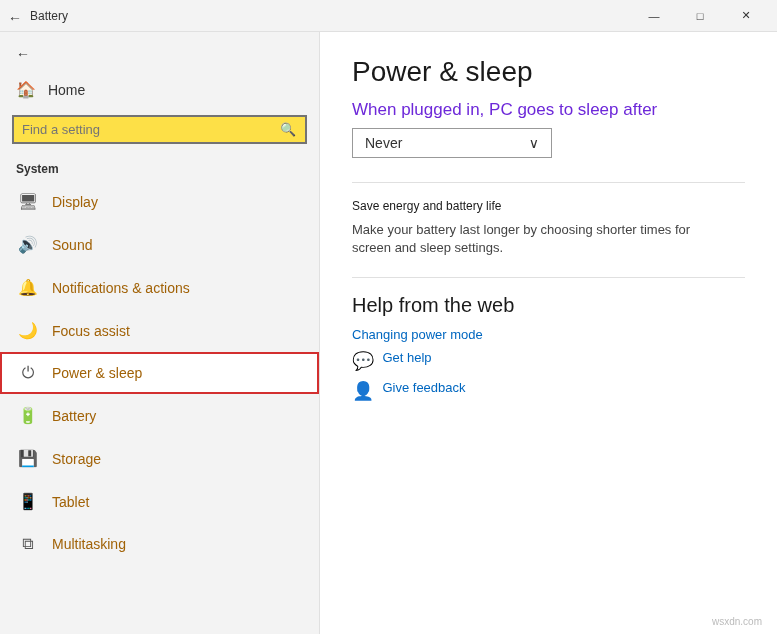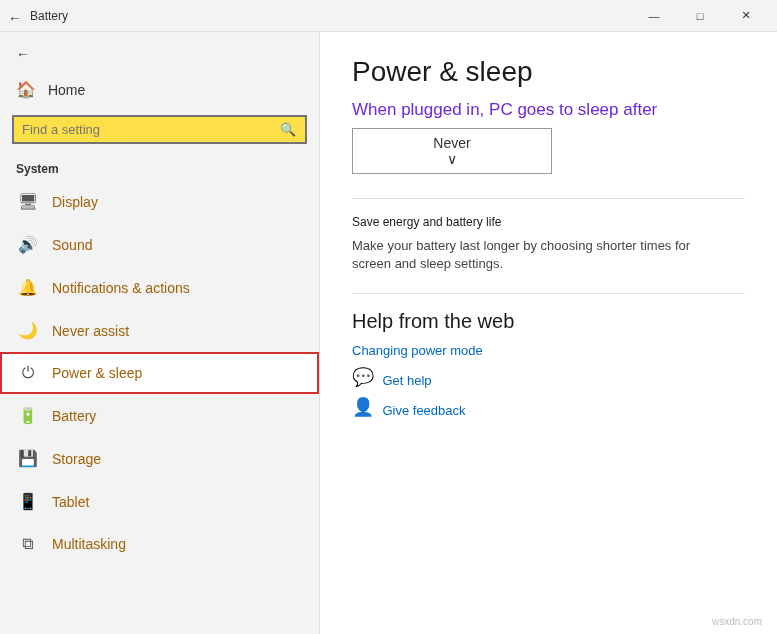--- a/index.html
+++ b/index.html
@@ -153,21 +153,20 @@
     .dropdown-select {
       display: flex;
       align-items: center;
       border: 1px solid #999;
       padding: 6px 12px;
       width: 200px;
       cursor: pointer;
       background: #fff;
       margin-bottom: 24px;
       justify-content: space-between;
-      flex-direction: column;
     }
     .dropdown-select span { font-size: 14px; color: #333; }
     .dropdown-chevron { font-size: 11px; color: #555; }
 
     .section-heading {
       font-size: 12px;
       font-weight: 300;
       color: #1a1a1a;
       margin-bottom: 8px;
       margin-top: 8px;
@@ -216,21 +215,21 @@
     .help-heading {
       font-size: 20px;
       font-weight: 300;
       color: #1a1a1a;
       margin-bottom: 10px;
       margin-top: 0;
     }
 
     .help-link {
       display: flex;
-      align-items: flex-end;
+      align-items: flex-start;
       gap: 8px;
       margin-bottom: 8px;
       cursor: pointer;
     }
     .help-link-icon { font-size: 18px; color: #0067c0; }
     .help-link-text {
       font-size: 13px;
       color: #0067c0;
       cursor: pointer;
     }
@@ -281,21 +280,21 @@
     <div class="sidebar-item">
       <span class="sidebar-item-icon">🔊</span>
       <span class="sidebar-item-label">Sound</span>
     </div>
     <div class="sidebar-item">
       <span class="sidebar-item-icon">🔔</span>
       <span class="sidebar-item-label">Notifications &amp; actions</span>
     </div>
     <div class="sidebar-item">
       <span class="sidebar-item-icon">🌙</span>
-      <span class="sidebar-item-label">Never assist</span>
+      <span class="sidebar-item-label">Focus assist</span>
     </div>
     <div class="sidebar-item active">
       <span class="sidebar-item-icon">⏻</span>
       <span class="sidebar-item-label">Power &amp; sleep</span>
     </div>
     <div class="sidebar-item">
       <span class="sidebar-item-icon">🔋</span>
       <span class="sidebar-item-label">Battery</span>
     </div>
     <div class="sidebar-item">

